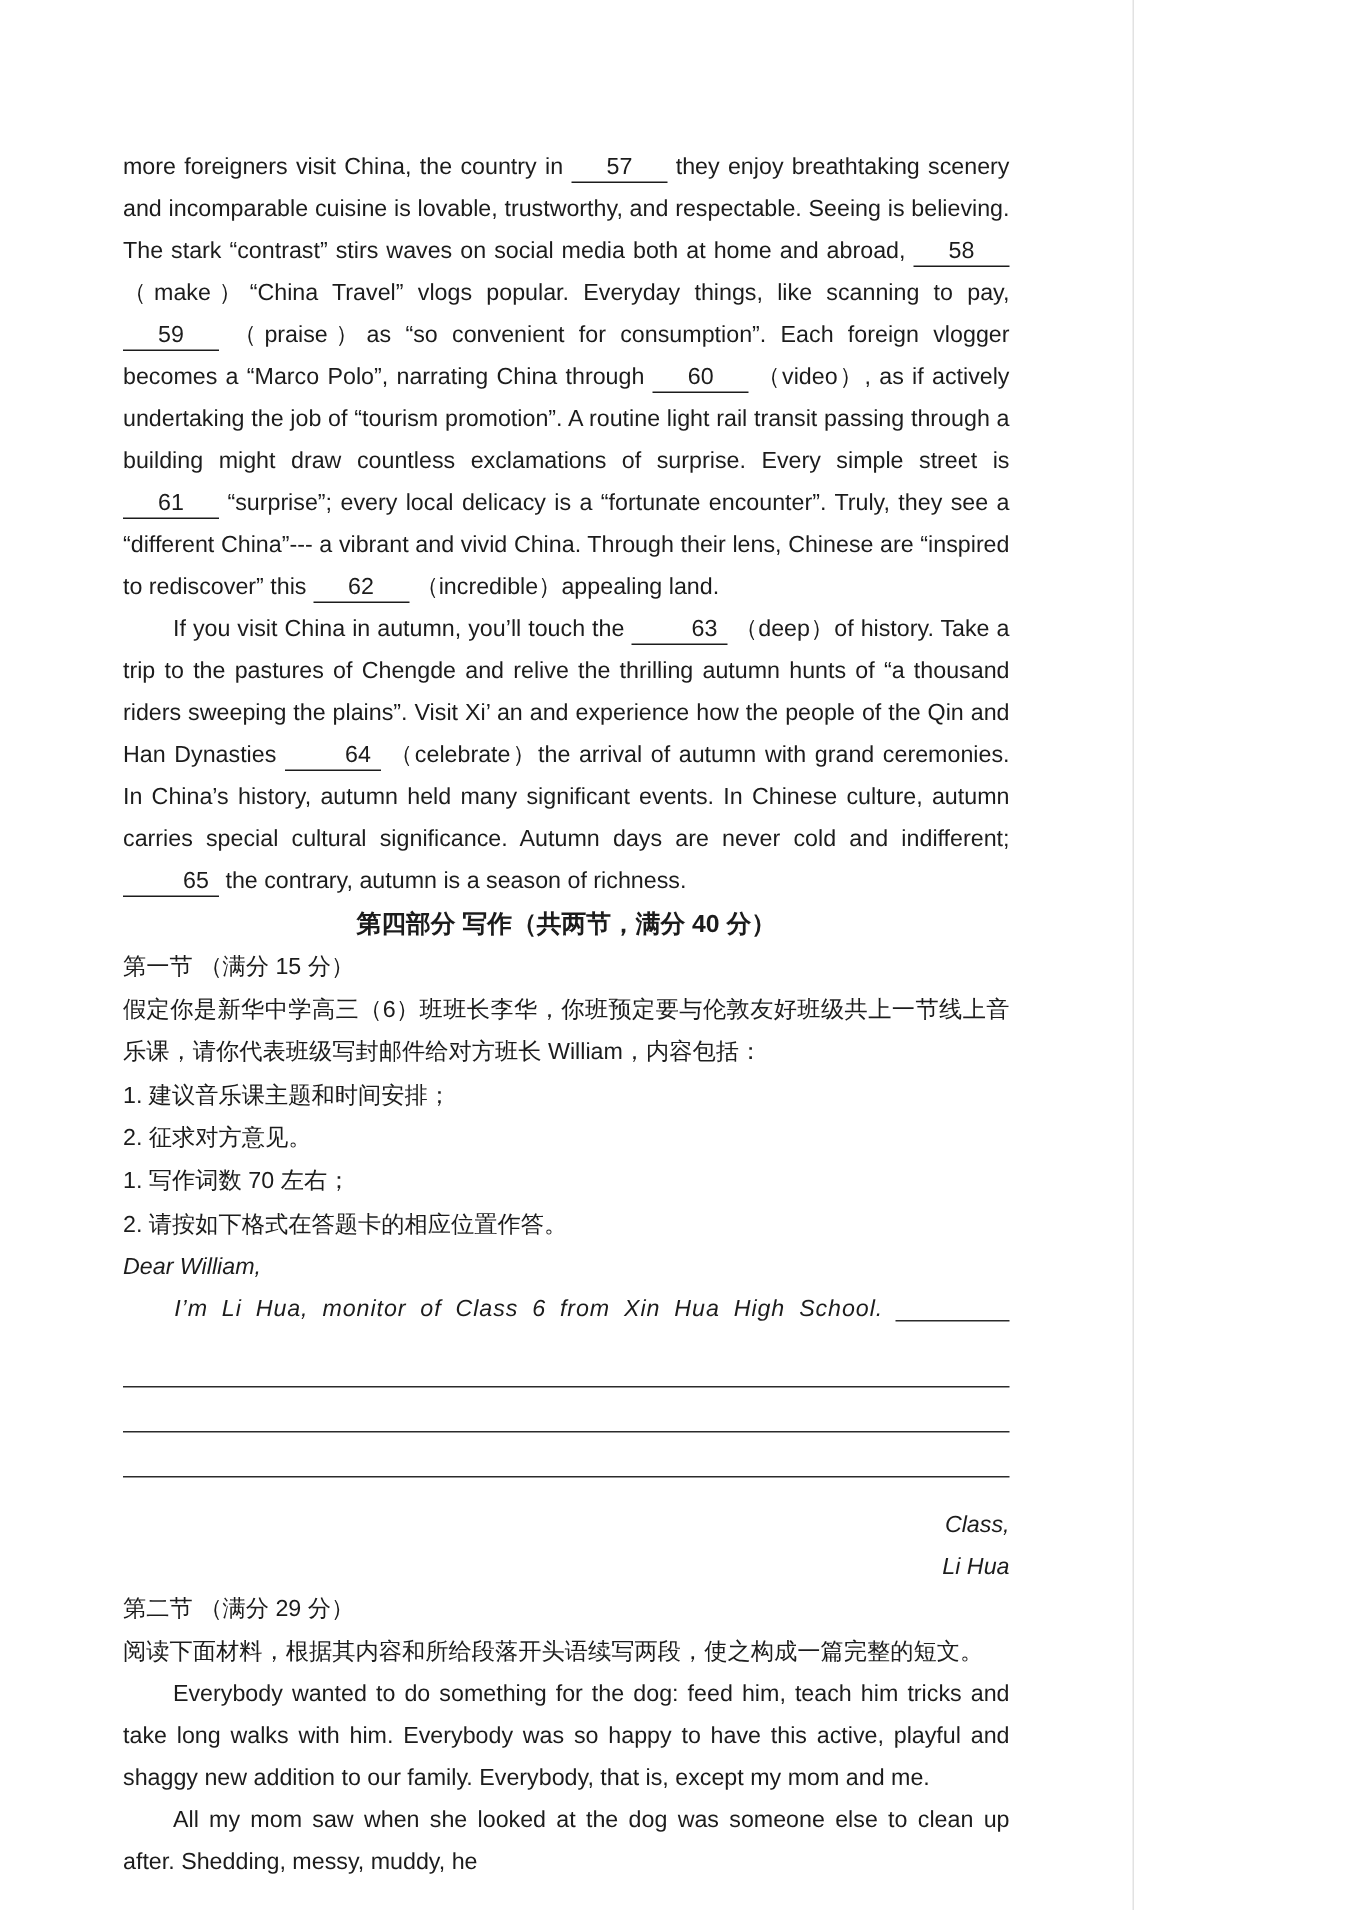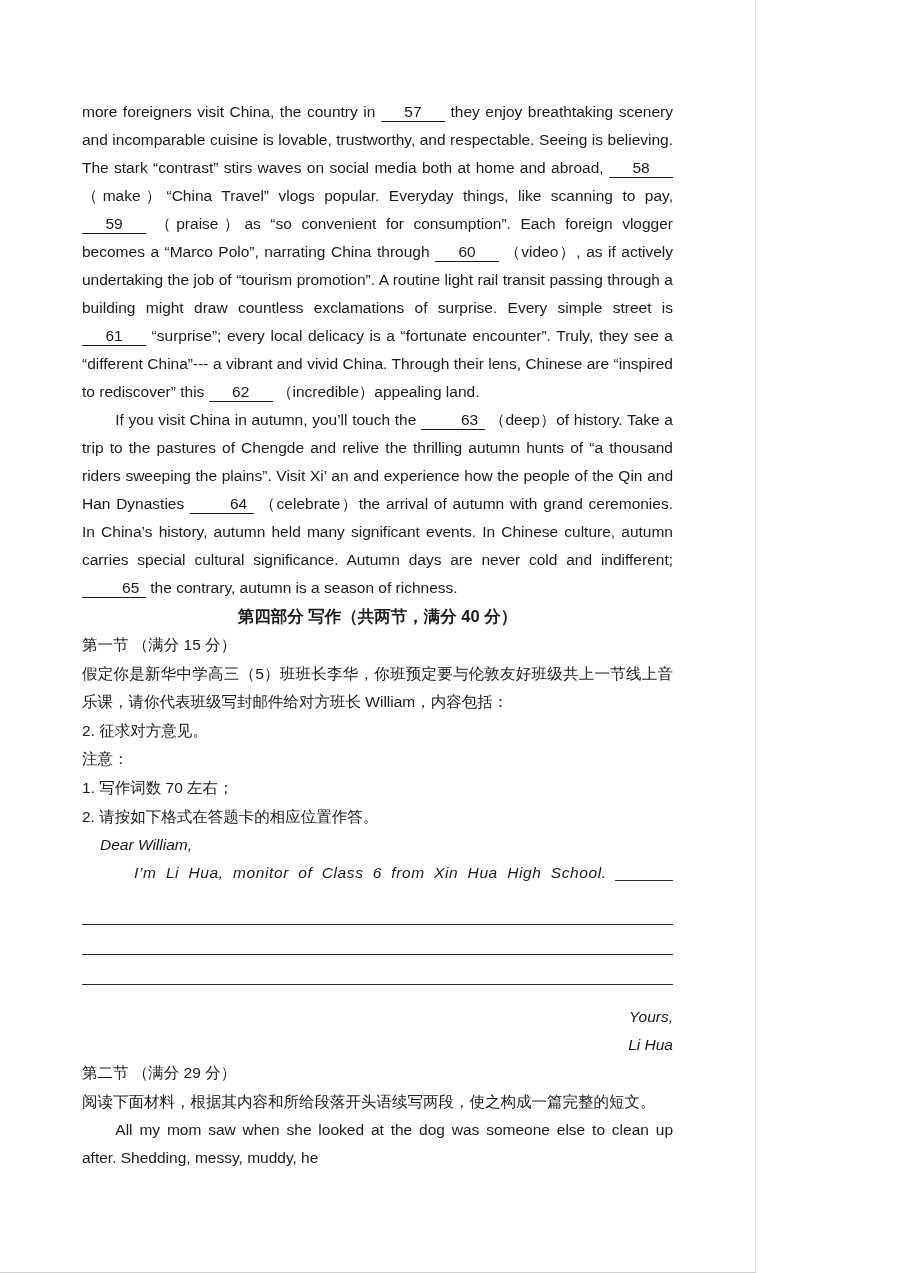--- a/index.html
+++ b/index.html
@@ -29,63 +29,64 @@
     border-bottom:1px solid #1c1c1c;
   }
   .sec-heading {
     font-weight:bold;
     font-size:16.5px;
     line-height:29px;
     margin:0;
     text-align:center;
   }
   .cn { line-height:28.6px; }
-  .italic { font-style:italic;margin-left:18px; }
+  .italic { font-style:italic; }
   .opening-row { display:flex; padding-left:2.2em; }
   .opening-text { white-space:nowrap; letter-spacing:0.04em; word-spacing:0.28em;text-align:right; }
   .fill-line { flex:1 1 auto; border-bottom:1px solid #2b2b2b; margin:0 0 6px 8px; }
   .write-lines { margin-top:8px; }
   .write-line { height:29px; border-bottom:1px solid #2b2b2b; }
   .closing { text-align:right; line-height:28px; }
   .closing-block { margin-top:18px; }
 </style>
 </head>
 <body>
 
 <div class="page">
 
   <p class="just"><span>more foreigners visit China, the country in </span><span class="blank">57</span><span> they enjoy breathtaking scenery and incomparable cuisine is lovable, trustworthy, and respectable. Seeing is believing. The stark “contrast” stirs waves on social media both at home and abroad, </span><span class="blank">58</span><span> （make）“China Travel” vlogs popular. Everyday things, like scanning to pay, </span><span class="blank">59</span><span> （praise）as “so convenient for consumption”. Each foreign vlogger becomes a “Marco Polo”, narrating China through </span><span class="blank">60</span><span> （video）, as if actively undertaking the job of “tourism promotion”. A routine light rail transit passing through a building might draw countless exclamations of surprise. Every simple street is </span><span class="blank">61</span><span> “surprise”; every local delicacy is a “fortunate encounter”. Truly, they see a “different China”--- a vibrant and vivid China. Through their lens, Chinese are “inspired to rediscover” this </span><span class="blank">62</span><span> （incredible）appealing land.</span></p>
 
   <p class="just indent"><span>If you visit China in autumn, you’ll touch the </span><span class="blank">63</span><span> （deep）of history. Take a trip to the pastures of Chengde and relive the thrilling autumn hunts of “a thousand riders sweeping the plains”. Visit Xi’ an and experience how the people of the Qin and Han Dynasties </span><span class="blank">64</span><span> （celebrate）the arrival of autumn with grand ceremonies. In China’s history, autumn held many significant events. In Chinese culture, autumn carries special cultural significance. Autumn days are never cold and indifferent; </span><span class="blank">65</span><span> the contrary, autumn is a season of richness.</span></p>
 
   <p class="sec-heading">第四部分 写作（共两节，满分 40 分）</p>
 
   <p class="cn">第一节 （满分 15 分）</p>
-  <p class="cn just">假定你是新华中学高三（5）班班长李华，你班预定要与伦敦友好班级共上一节线上音乐课，请你代表班级写封邮件给对方班长 William，内容包括：</p>
+  <p class="cn just">假定你是新华中学高三（6）班班长李华，你班预定要与伦敦友好班级共上一节线上音乐课，请你代表班级写封邮件给对方班长 William，内容包括：</p>
+  <p class="cn">1. 建议音乐课主题和时间安排；</p>
   <p class="cn">2. 征求对方意见。</p>
-  <p class="cn">注意：</p>
   <p class="cn">1. 写作词数 70 左右；</p>
   <p class="cn">2. 请按如下格式在答题卡的相应位置作答。</p>
 
   <p class="italic">Dear William,</p>
 
   <div class="opening-row">
     <span class="italic opening-text">I’m Li Hua, monitor of Class 6 from Xin Hua High School.</span>
     <span class="fill-line"></span>
   </div>
 
   <div class="write-lines">
     <div class="write-line"></div>
     <div class="write-line"></div>
     <div class="write-line"></div>
   </div>
 
   <div class="closing-block">
-    <p class="closing italic">Yours,</p>
+    <p class="closing italic">Class,</p>
     <p class="closing italic">Li Hua</p>
   </div>
 
   <p class="cn">第二节 （满分 29 分）</p>
   <p class="cn just">阅读下面材料，根据其内容和所给段落开头语续写两段，使之构成一篇完整的短文。</p>
 
+  <p class="just indent">Everybody wanted to do something for the dog: feed him, teach him tricks and take long walks with him. Everybody was so happy to have this active, playful and shaggy new addition to our family. Everybody, that is, except my mom and me.</p>
   <p class="just indent">All my mom saw when she looked at the dog was someone else to clean up after. Shedding, messy, muddy, he</p>
 
 </div>
 
 </body></html>

